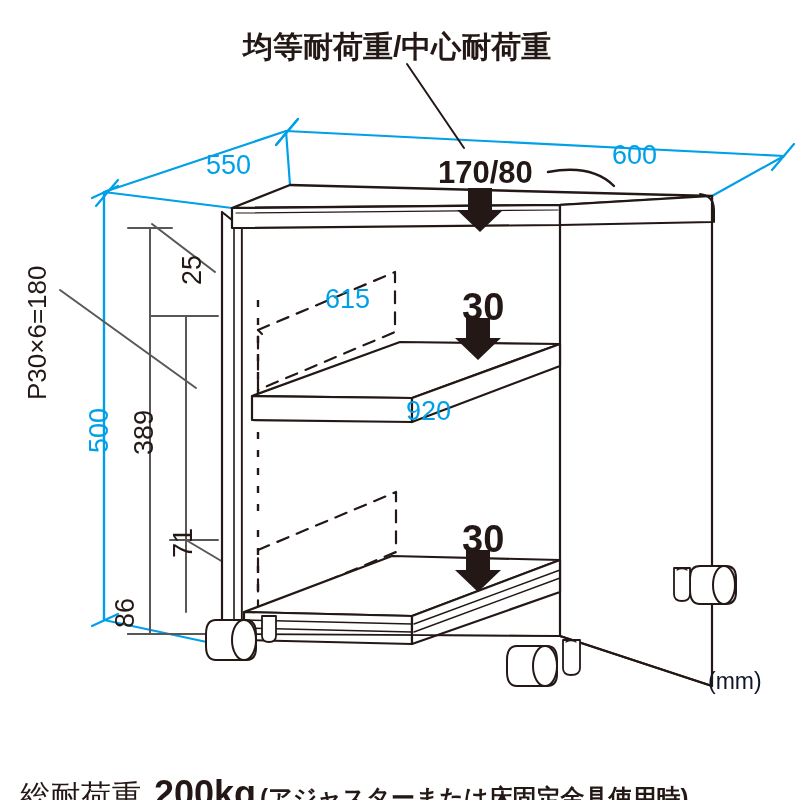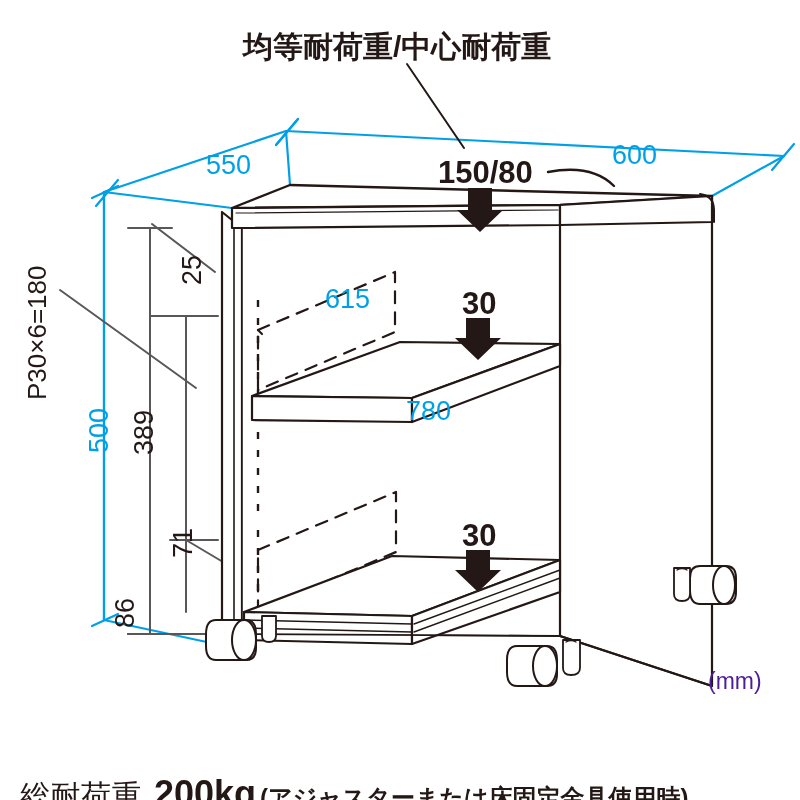--- a/index.html
+++ b/index.html
@@ -45,25 +45,25 @@
     font-size: 27px;
     font-weight: 400;
   }
   .dim-black {
     color: #231815;
     font-size: 27px;
     font-weight: 400;
   }
   .load-black {
     color: #231815;
-    font-size: 31px;
+    font-size: 38px;
     font-weight: 700;
   }
   .unit {
-    color: #4c1d95;
+    color: #0f172a;
     font-size: 23px;
     font-weight: 400;
   }
   .rot90 {
     transform-origin: left top;
     transform: rotate(-90deg);
   }
   .footer-row {
     position: absolute;
     left: 20px;
@@ -257,23 +257,23 @@
   <div class="lbl dim-blue" style="left:612px; top:106px;margin-top:36px;">600</div>
 
   <div class="lbl dim-black rot90" style="left:24px; top:400px; font-size:26px;">P30×6=180</div>
   <div class="lbl dim-blue rot90" style="left:86px; top:453px;">500</div>
   <div class="lbl dim-black rot90" style="left:131px; top:455px;">389</div>
   <div class="lbl dim-black rot90" style="left:170px; top:558px;">71</div>
   <div class="lbl dim-black rot90" style="left:112px; top:628px;">86</div>
   <div class="lbl dim-black rot90" style="left:179px; top:285px;">25</div>
 
   <div class="lbl dim-blue" style="left:325px; top:286px;">615</div>
-  <div class="lbl dim-blue" style="left:406px; top:398px;">780</div>
-
-  <div class="lbl load-black" style="left:438px; top:157px; font-size:31px;">150/80</div>
+  <div class="lbl dim-blue" style="left:406px; top:398px;">920</div>
+
+  <div class="lbl load-black" style="left:438px; top:157px; font-size:31px;">170/80</div>
   <div class="lbl load-black" style="left:462px; top:288px;">30</div>
   <div class="lbl load-black" style="left:462px; top:520px;">30</div>
 
   <div class="lbl unit" style="left:708px; top:670px;">(mm)</div>
 
   <div class="footer-row">
     <span class="footer-main">総耐荷重</span>
     <span class="footer-kg">200kg</span>
     <span class="footer-note">(アジャスターまたは床固定金具使用時)</span>
   </div>

